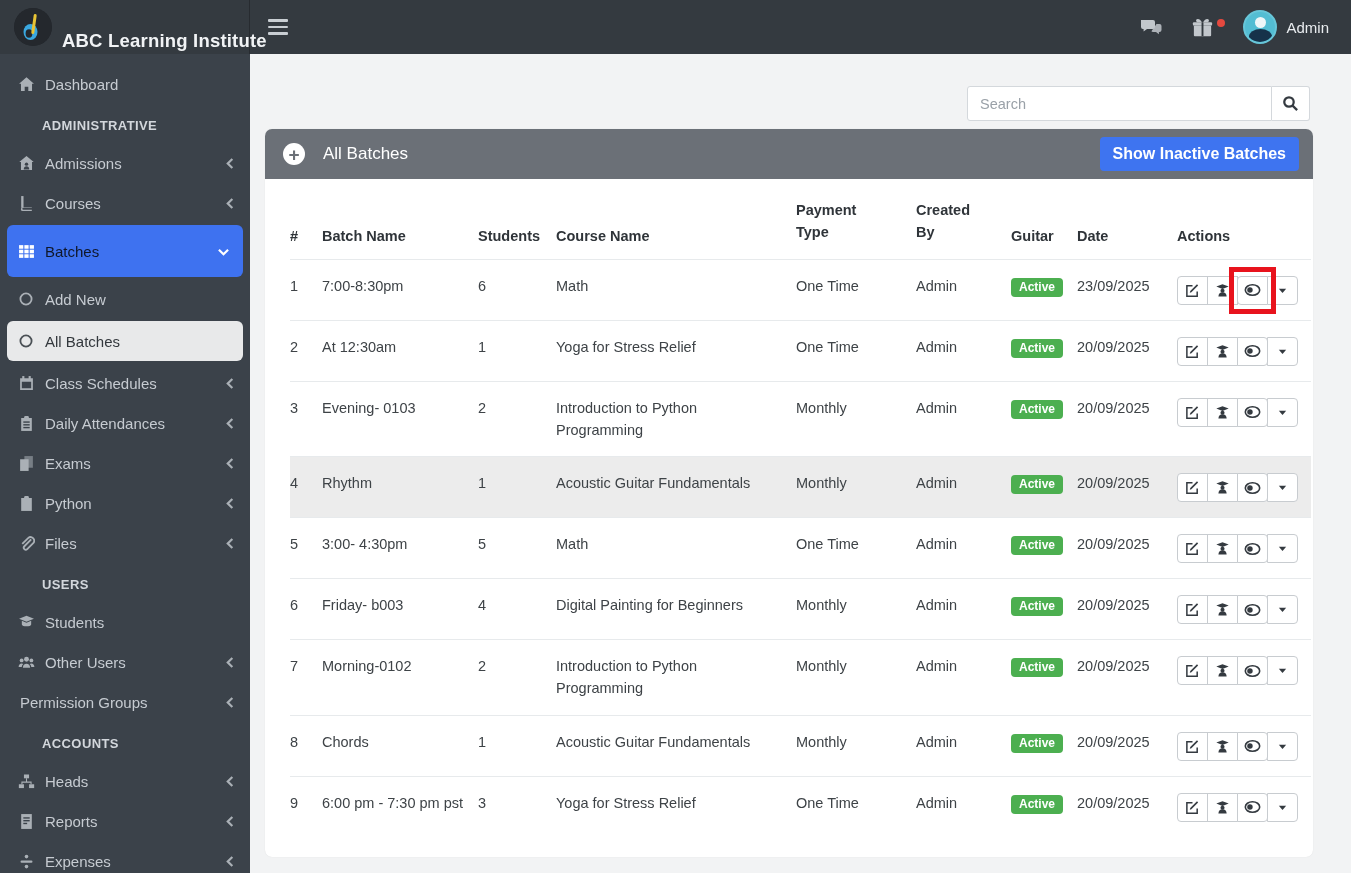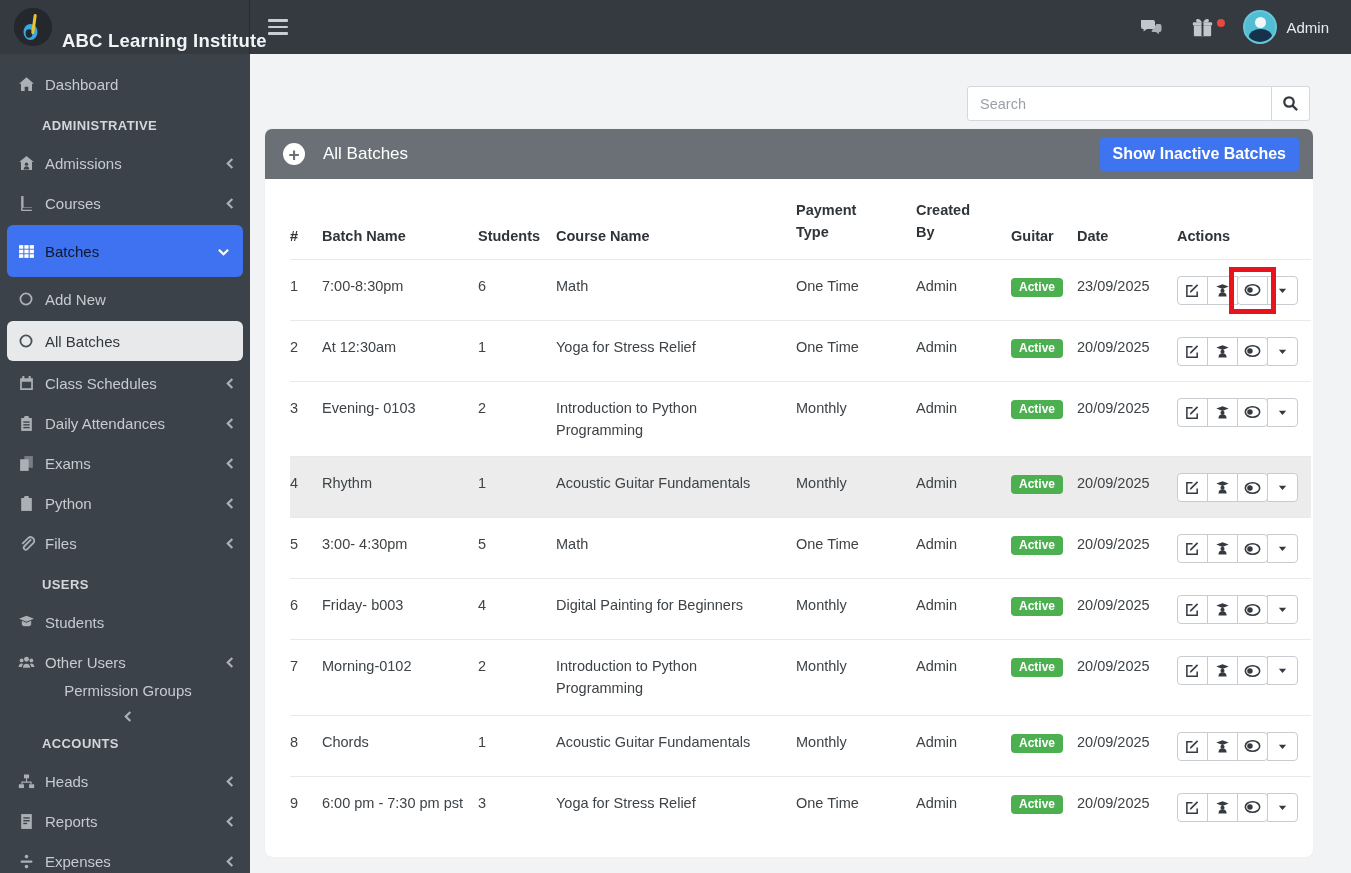--- a/index.html
+++ b/index.html
@@ -35,21 +35,21 @@
   .nav-item .ic { width:17px; height:17px; margin-right:10px; flex:0 0 auto; color:#aab0b6; }
   .nav-item .lbl { flex:1; white-space:nowrap; }
   .nav-item .chev { width:11px; height:11px; color:#aab0b6; }
   .nav-heading { color:#d3d7dc; font-size:13px; font-weight:bold; letter-spacing:.4px;
     padding:14px 16px 10px 18px;margin-left:24px; }
   .nav-item.active-main { background:#3e72f0; color:#0f172a; border-radius:6px; margin:2px 7px;
     height:52px; padding-left:11px; }
   .nav-item.active-main .ic, .nav-item.active-main .chev { color:#ffffff; }
   .nav-item.active-sub { background:#e8e9ea; color:#33383d; border-radius:6px; margin:2px 7px; padding-left:11px; }
   .nav-item.active-sub .ic { color:#4a5055; }
-  .no-icon { padding-left:20px;flex-direction:column; }
+  .no-icon { padding-left:20px; }
 
   
   .content { position:fixed; left:250px; top:54px; width:1078px; height:819px;
     background:#f2f3f4; overflow:hidden; }
   .search-row { display:flex; justify-content:flex-end; padding:32px 18px 8px 0; }
   .search-group { display:flex; }
   .search-input { width:305px; height:35px; border:1px solid #d4d8dc; background:#fff;
     border-radius:3px 0 0 3px; padding:0 12px; font-size:14.5px; color:#495057;
     font-family:"Liberation Sans",sans-serif; outline:none; }
   .search-input::placeholder { color:#9aa1a8; }

